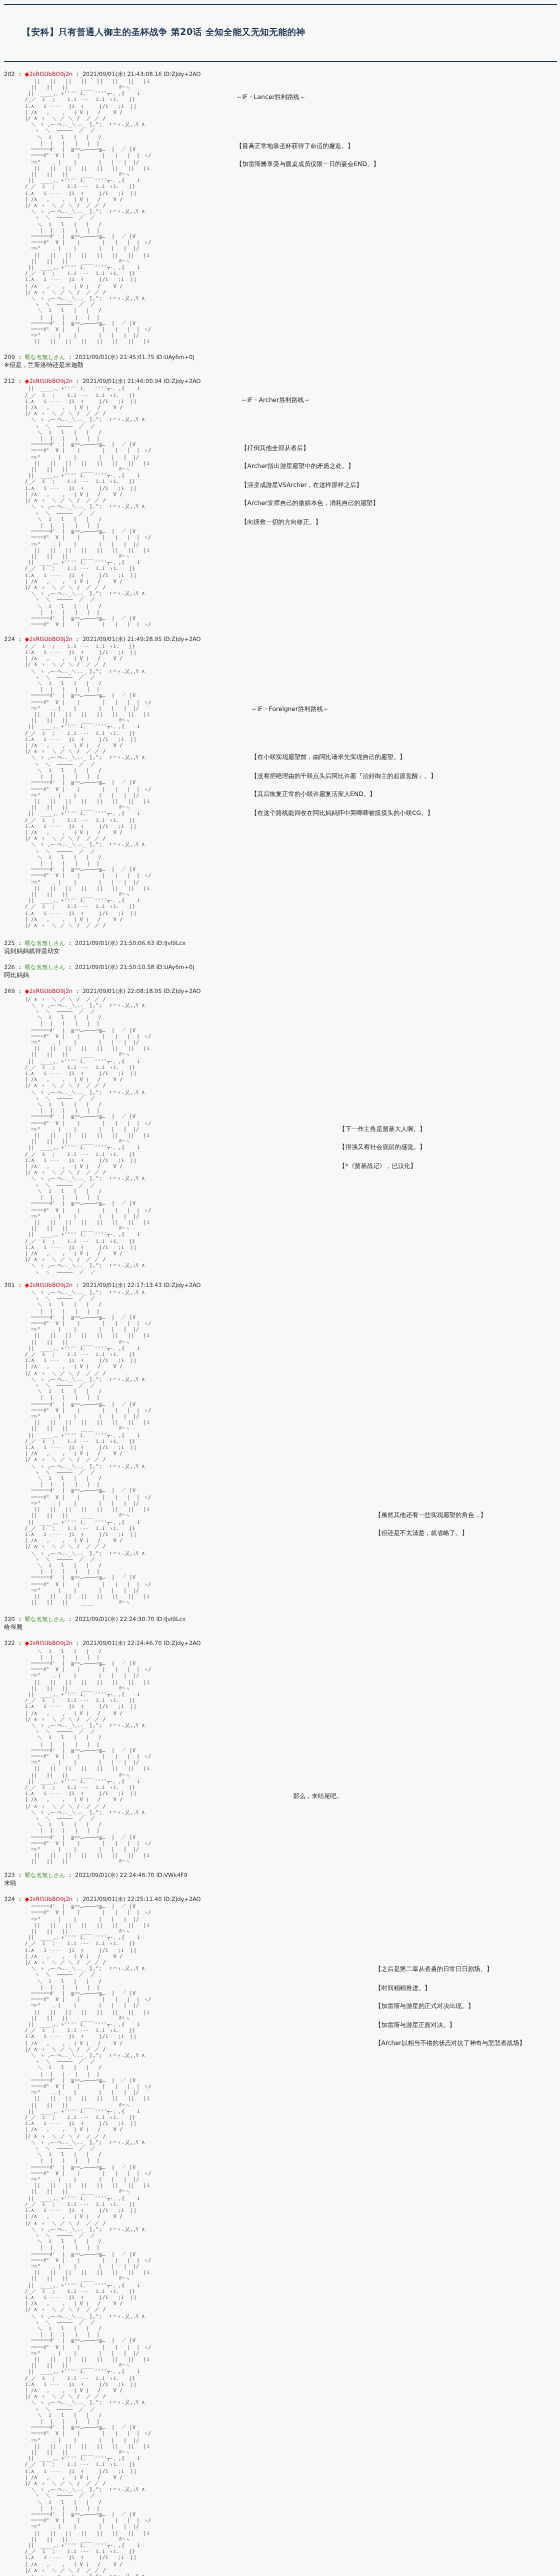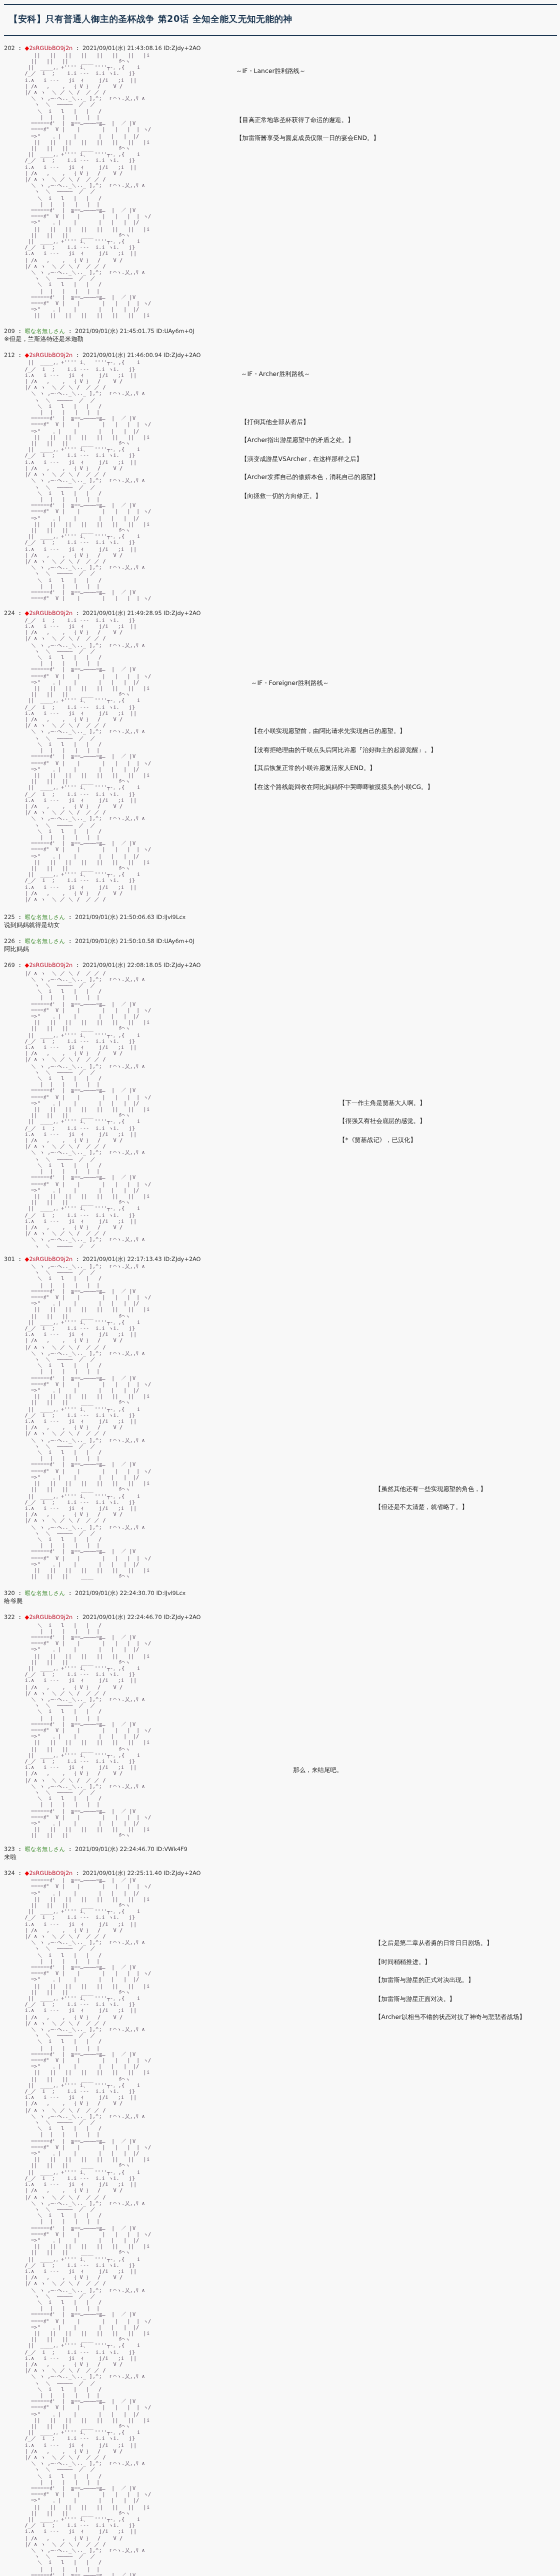--- a/index.html
+++ b/index.html
@@ -11,21 +11,21 @@
     color: #222;
     position: relative;
   }
   .title-bar {
     margin: 4.1px 4.1px 0 4.1px;
     border-top: 1px solid #1a3550;
     border-bottom: 1px solid #1a3550;
     padding: 5.2px 1px;
   }
   .title-bar h1 {
-    margin: 4px;
+    margin: 17px;
     font-size: 8.8px;
     font-weight: bold;
     color: #1a3550;
     letter-spacing: 0.3px;
   }
   .thread { padding: 0 4.1px; }
   .post { position: relative; margin-top: 7.2px; }
   .post-header {
     font-size: 5.7px;
     color: #333;

